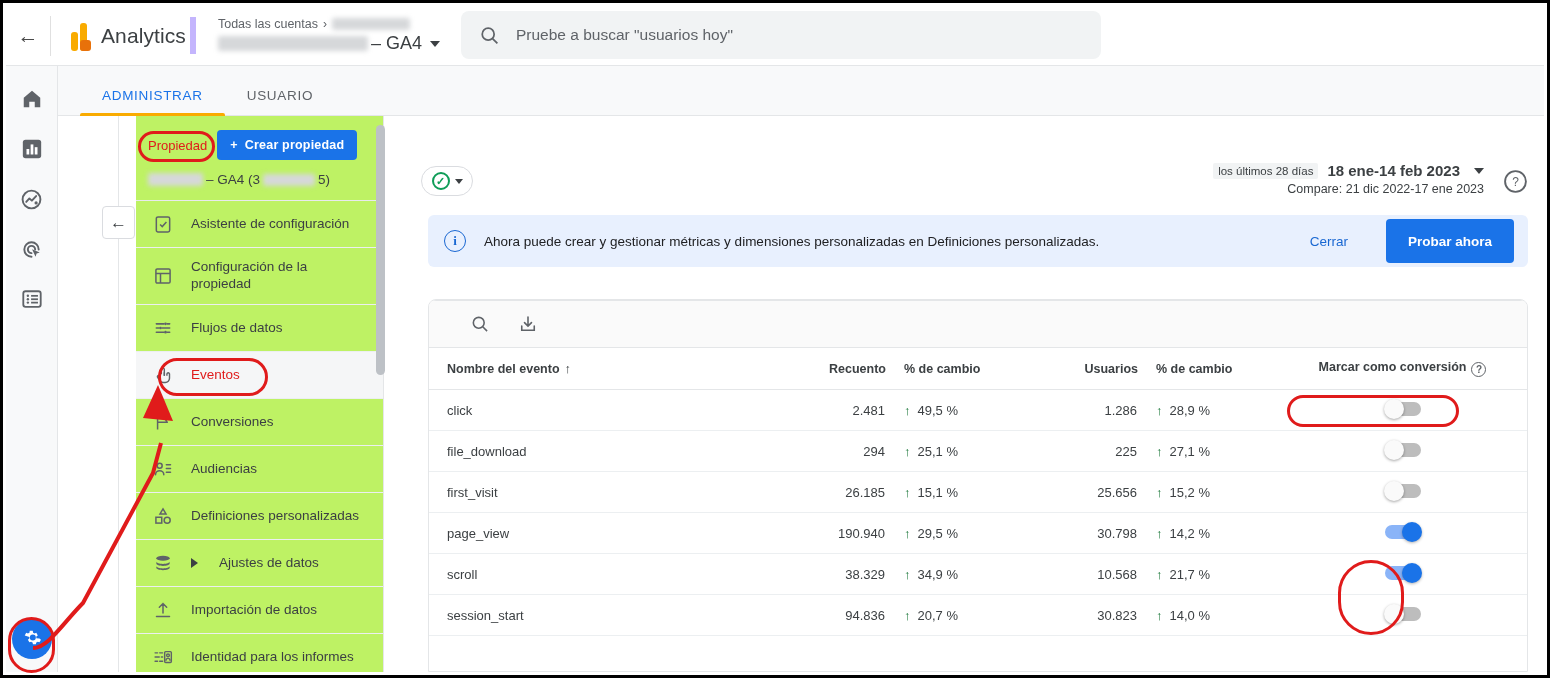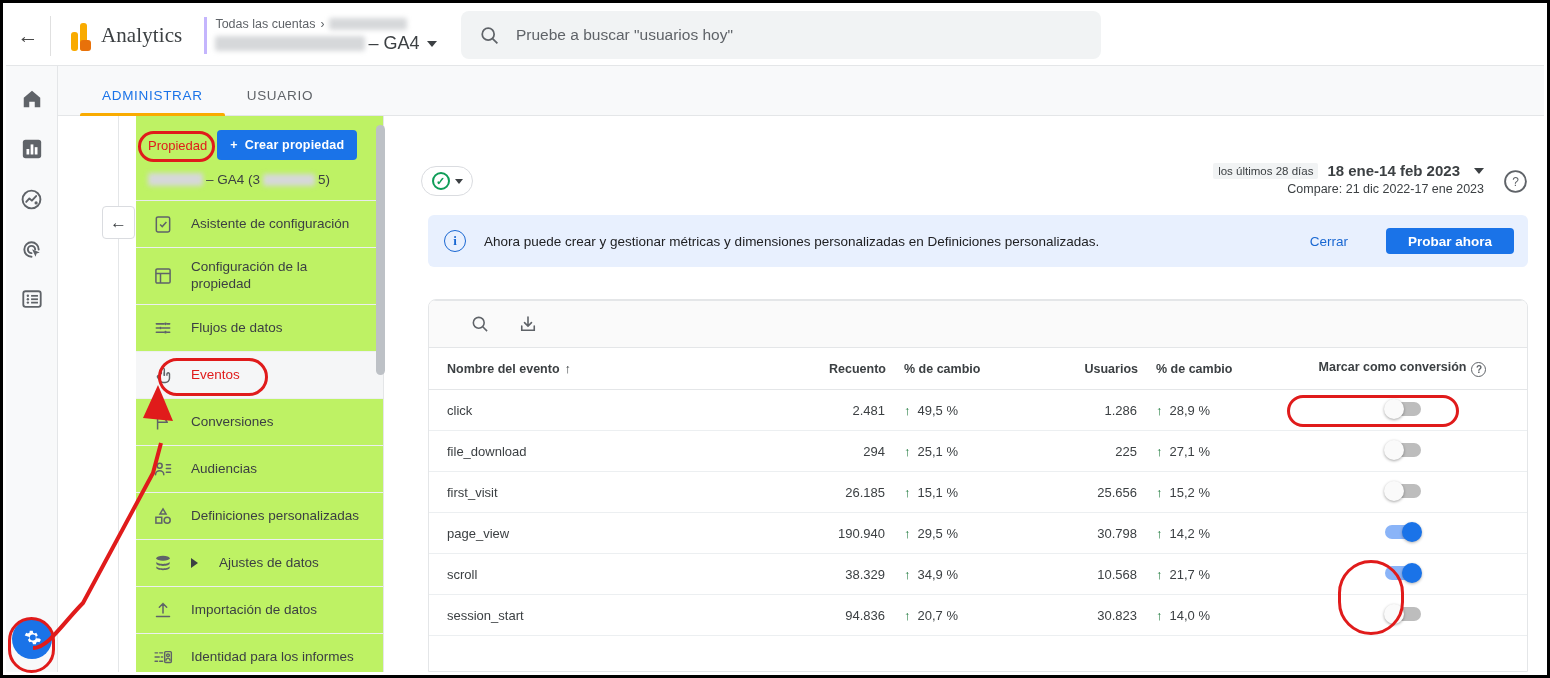--- a/index.html
+++ b/index.html
@@ -27,23 +27,23 @@
     width:44px; display:flex; align-items:center; justify-content:center;
     color:#4a4a4a; font-size:21px; cursor:pointer;
   }
   .brand-sep { width:1px; height:40px; background:#e0e0e0; }
   .ga-logo { display:flex; align-items:flex-end; gap:2px; margin:0 10px 0 20px; height:30px;}
   .ga-logo i { display:block; border-radius:3px; }
   .bar-a { width:7px; height:28px; background:#f9ab00; border-radius:3px 3px 0 0;}
   .bar-b { width:7px; height:19px; background:#f9ab00; border-radius:3px 3px 0 0;}
   .bar-c { width:11px; height:11px; background:#e8710a; border-radius:50%; margin-left:-9px; }
   .brand-title {
-    font-size:21px; color:#3c4043; letter-spacing:.1px; margin-right:22px;font-family:Liberation Serif, serif;
-  }
-  .acct-block { padding-left:8px; border-left:3px solid #c4b5fd; min-width:230px; }
+    font-size:21px; color:#3c4043; letter-spacing:.1px; margin-right:4px;
+  }
+  .acct-block { padding-left:22px; border-left:6px solid #c4b5fd; min-width:230px; }
   .crumb { font-size:12.5px; color:#5f6368; display:flex; align-items:center; gap:5px; }
   .crumb .chev { font-size:12px; color:#5f6368; }
   .blurred { background:#d6d8da; color:transparent; border-radius:2px; display:inline-block;
              filter: blur(2.5px); user-select:none; }
   .b1 { width:78px; height:12px; }
   .b2 { width:150px; height:15px; vertical-align:-2px; }
   .b3 { width:55px; height:13px; vertical-align:-2px; }
   .prop-line { font-size:18px; color:#3c4043; display:flex; align-items:center; gap:3px; margin-top:2px;}
   .caret-dn { width:0;height:0;border-left:5px solid transparent;border-right:5px solid transparent;
               border-top:6px solid #3c4043; margin-left:5px;}
@@ -137,21 +137,21 @@
   #banner {
     position:absolute; left:43px; right:16px; top:99px; height:52px; background:#e8f0fe;
     border-radius:6px; display:flex; align-items:center; padding:0 14px 0 16px; gap:18px;
   }
   #banner-ico { width:22px; height:22px; border:1.6px solid #1967d2; border-radius:50%;
                 color:#1967d2; font-size:13px; display:flex; align-items:center; justify-content:center;
                 flex:none; font-family:"Liberation Serif", serif; font-weight:700;}
   #banner-txt { flex:1; font-size:13.5px; color:#202124; }
   #banner-close { font-size:13.5px; color:#1967d2; cursor:pointer; margin-right:20px;}
   #banner-cta { background:#1a73e8; color:#fff; font-size:13.5px; font-weight:700; border-radius:4px;
-                height:26px; padding:0 22px; display:flex; align-items:center; cursor:pointer;}
+                height:44px; padding:0 22px; display:flex; align-items:center; cursor:pointer;}
   
   #card {
     position:absolute; left:43px; right:16px; top:183px; bottom:0;
     border:1px solid #e4e6e8; border-radius:8px 8px 0 0; background:#fff; overflow:hidden;
   }
   #card-actions { height:58px; display:flex; align-items:center; justify-content:flex-end;
                   gap:14px; padding-right:14px;}
   .blue-btn { background:#1a73e8; color:#fff; font-size:13.5px; font-weight:700; border-radius:4px;
               height:38px; padding:0 22px; display:flex; align-items:center; cursor:pointer;}
   #card-sub { height:48px; border-top:1px solid #e4e6e8; border-bottom:1px solid #e4e6e8;

